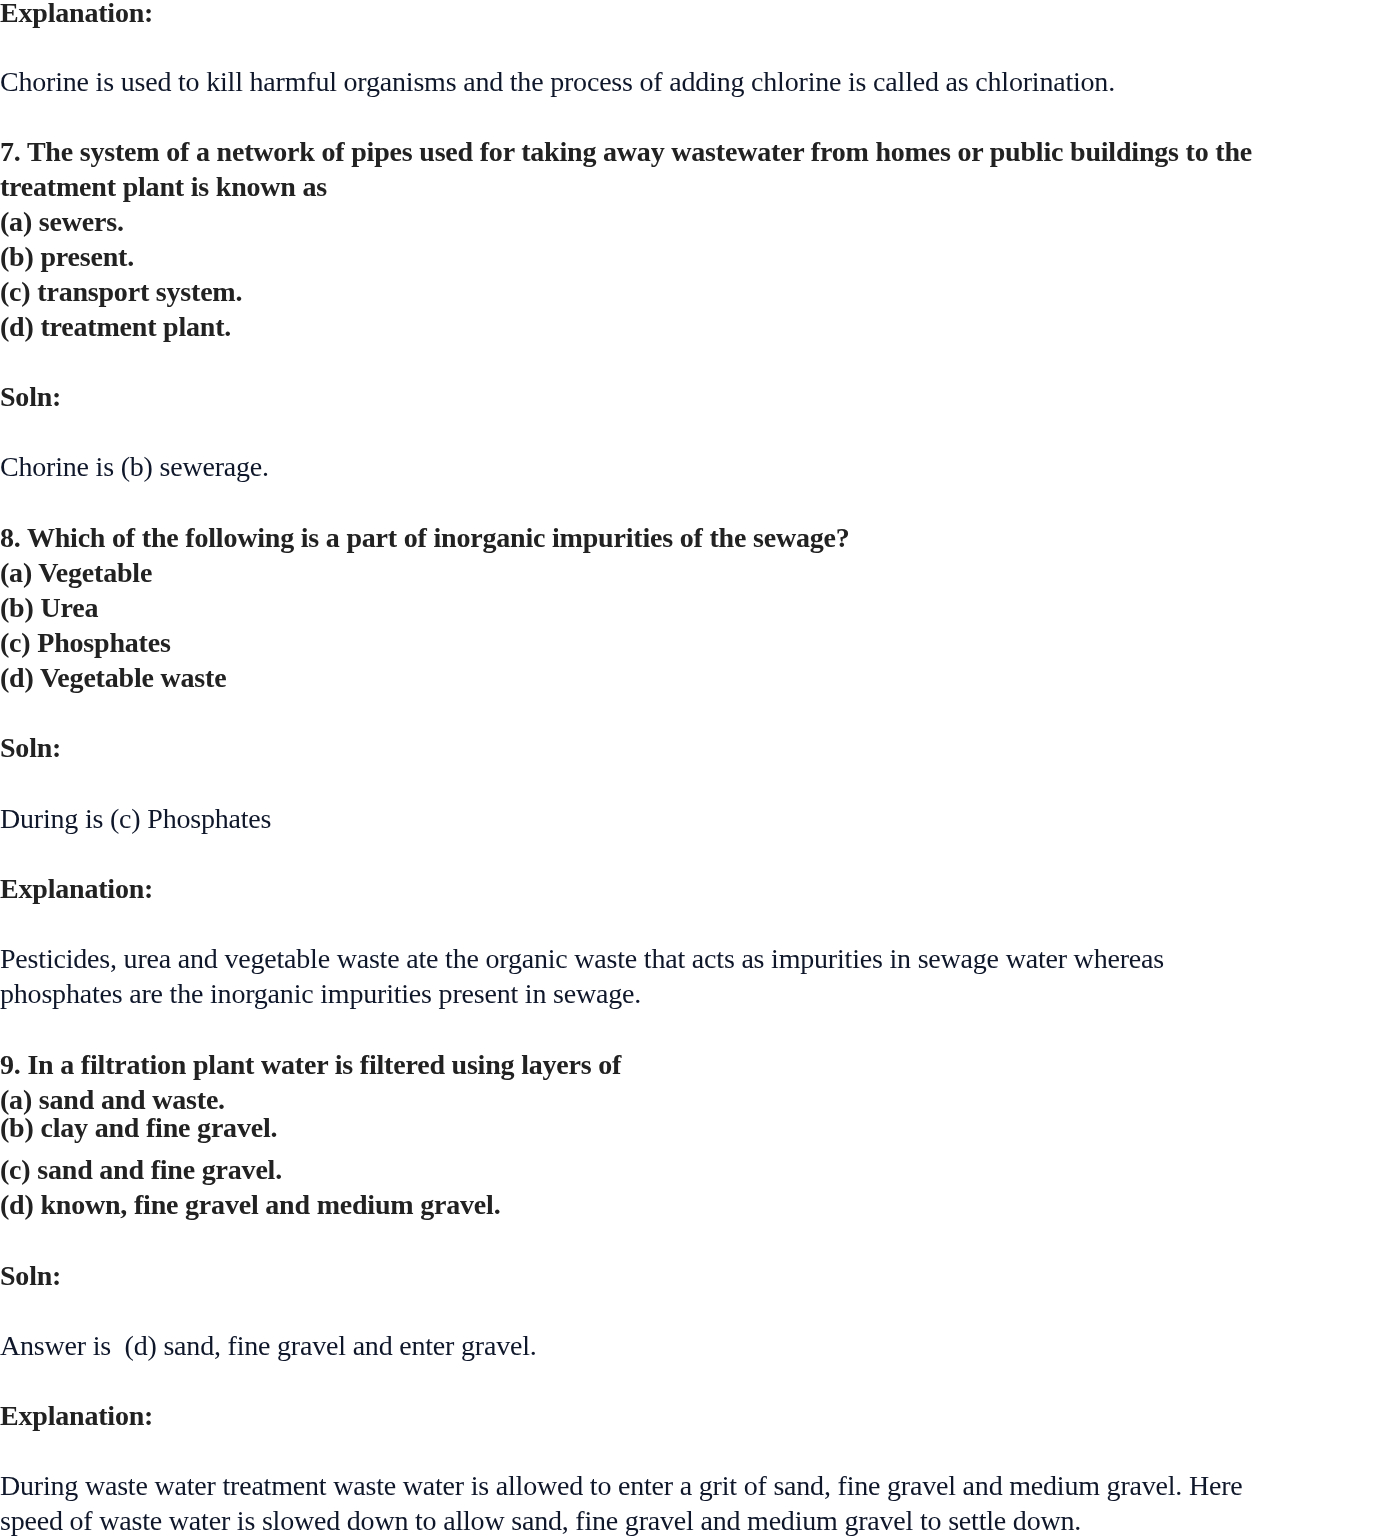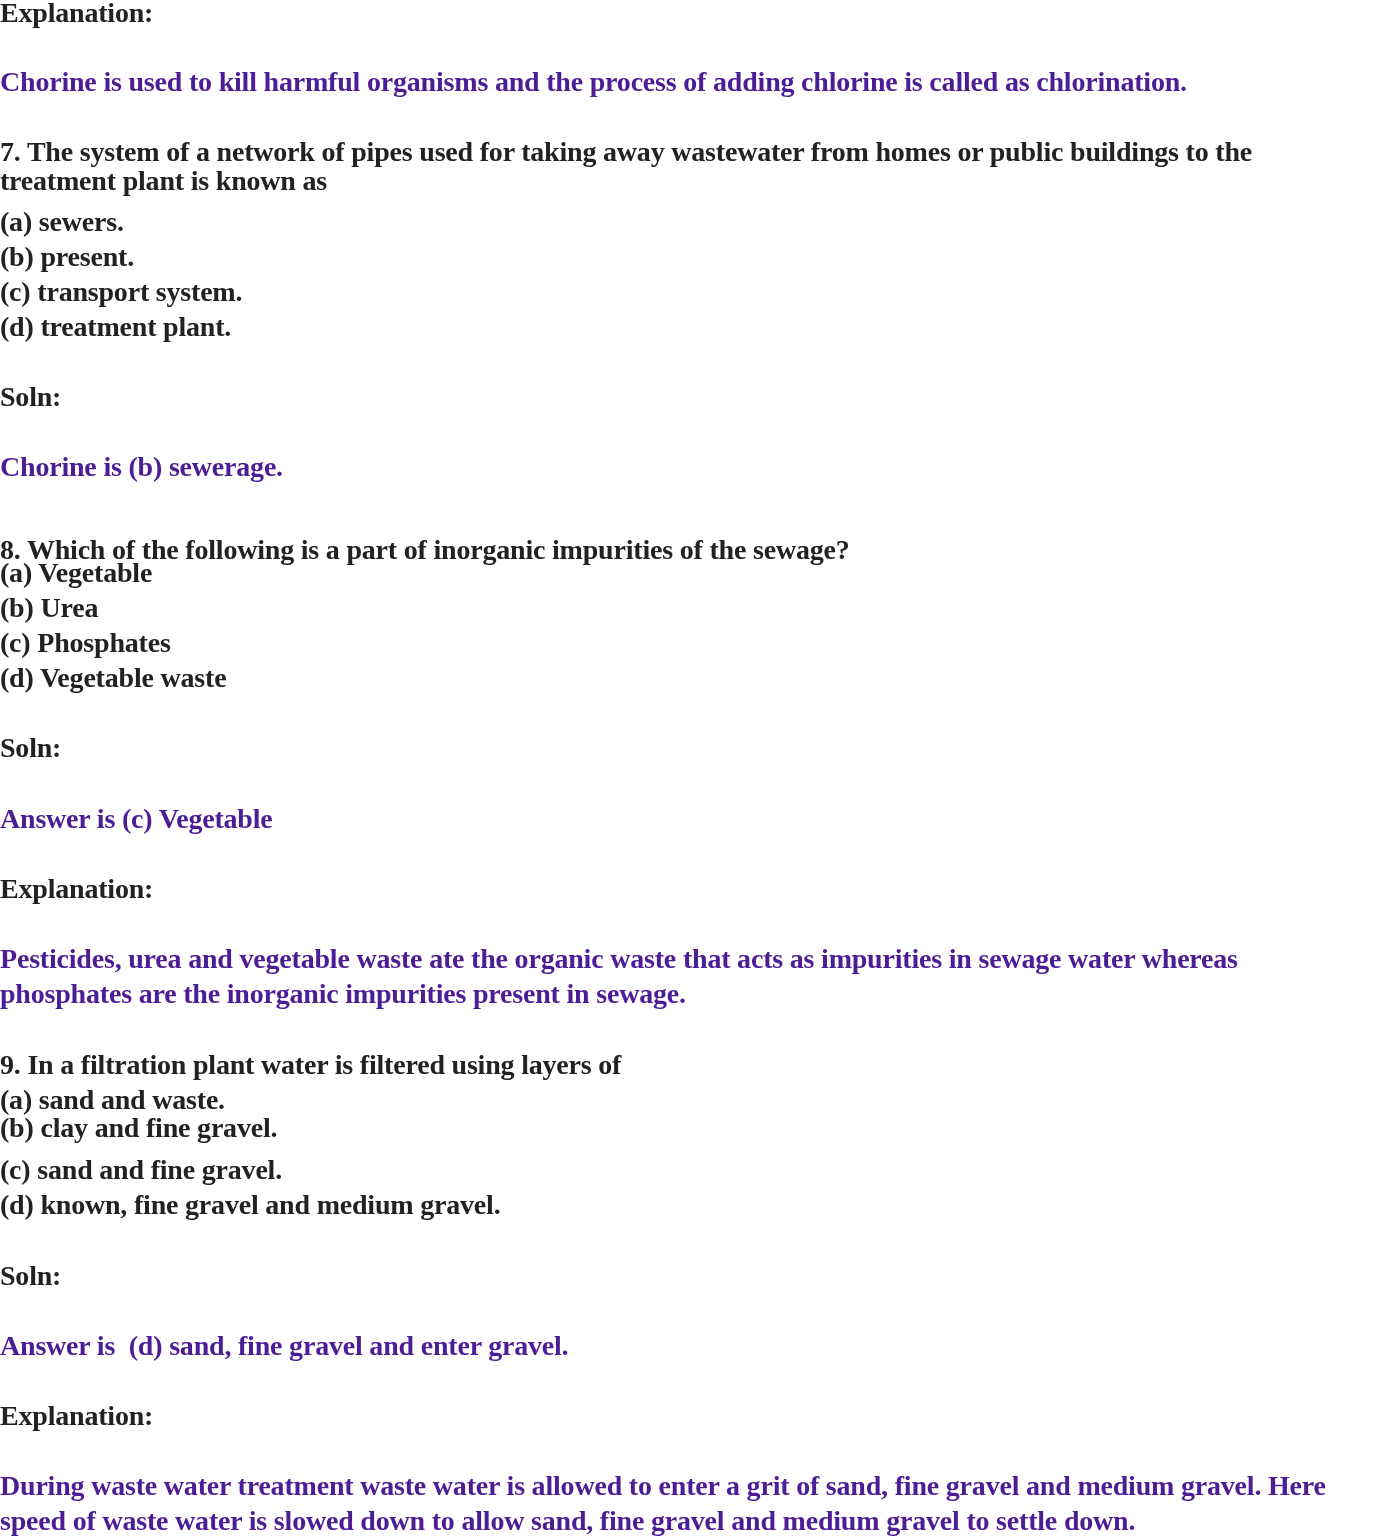--- a/index.html
+++ b/index.html
@@ -27,47 +27,47 @@
       position: absolute;
       left: 0;
       white-space: nowrap;
       letter-spacing: -0.2px;
     }
     .bold {
       font-weight: bold;
       color: #222222;
     }
     .normal {
-      font-weight: bold;
-      color: #4c1d95;
+      font-weight: normal;
+      color: #0f172a;
     }
   </style>
 </head>
 <body>
 
 <div class="doc">
   <div class="line bold" style="top:-5px">Explanation:</div>
   <div class="line normal" style="top:64px">Chorine is used to kill harmful organisms and the process of adding chlorine is called as chlorination.</div>
 
   <div class="line bold" style="top:134px">7. The system of a network of pipes used for taking away wastewater from homes or public buildings to the</div>
-  <div class="line bold" style="top:163px">treatment plant is known as</div>
+  <div class="line bold" style="top:169px">treatment plant is known as</div>
   <div class="line bold" style="top:204px">(a) sewers.</div>
   <div class="line bold" style="top:239px">(b) present.</div>
   <div class="line bold" style="top:274px">(c) transport system.</div>
   <div class="line bold" style="top:309px">(d) treatment plant.</div>
   <div class="line bold" style="top:379px">Soln:</div>
   <div class="line normal" style="top:449px">Chorine is (b) sewerage.</div>
 
-  <div class="line bold" style="top:532px">8. Which of the following is a part of inorganic impurities of the sewage?</div>
+  <div class="line bold" style="top:520px">8. Which of the following is a part of inorganic impurities of the sewage?</div>
   <div class="line bold" style="top:555px">(a) Vegetable</div>
   <div class="line bold" style="top:590px">(b) Urea</div>
   <div class="line bold" style="top:625px">(c) Phosphates</div>
   <div class="line bold" style="top:660px">(d) Vegetable waste</div>
   <div class="line bold" style="top:730px">Soln:</div>
-  <div class="line normal" style="top:801px">Answer is (c) Vegetable</div>
+  <div class="line normal" style="top:801px">During is (c) Phosphates</div>
   <div class="line bold" style="top:871px">Explanation:</div>
   <div class="line normal" style="top:941px">Pesticides, urea and vegetable waste ate the organic waste that acts as impurities in sewage water whereas</div>
   <div class="line normal" style="top:976px">phosphates are the inorganic impurities present in sewage.</div>
 
   <div class="line bold" style="top:1047px">9. In a filtration plant water is filtered using layers of</div>
   <div class="line bold" style="top:1082px">(a) sand and waste.</div>
   <div class="line bold" style="top:1110px">(b) clay and fine gravel.</div>
   <div class="line bold" style="top:1152px">(c) sand and fine gravel.</div>
   <div class="line bold" style="top:1187px">(d) known, fine gravel and medium gravel.</div>
   <div class="line bold" style="top:1258px">Soln:</div>

